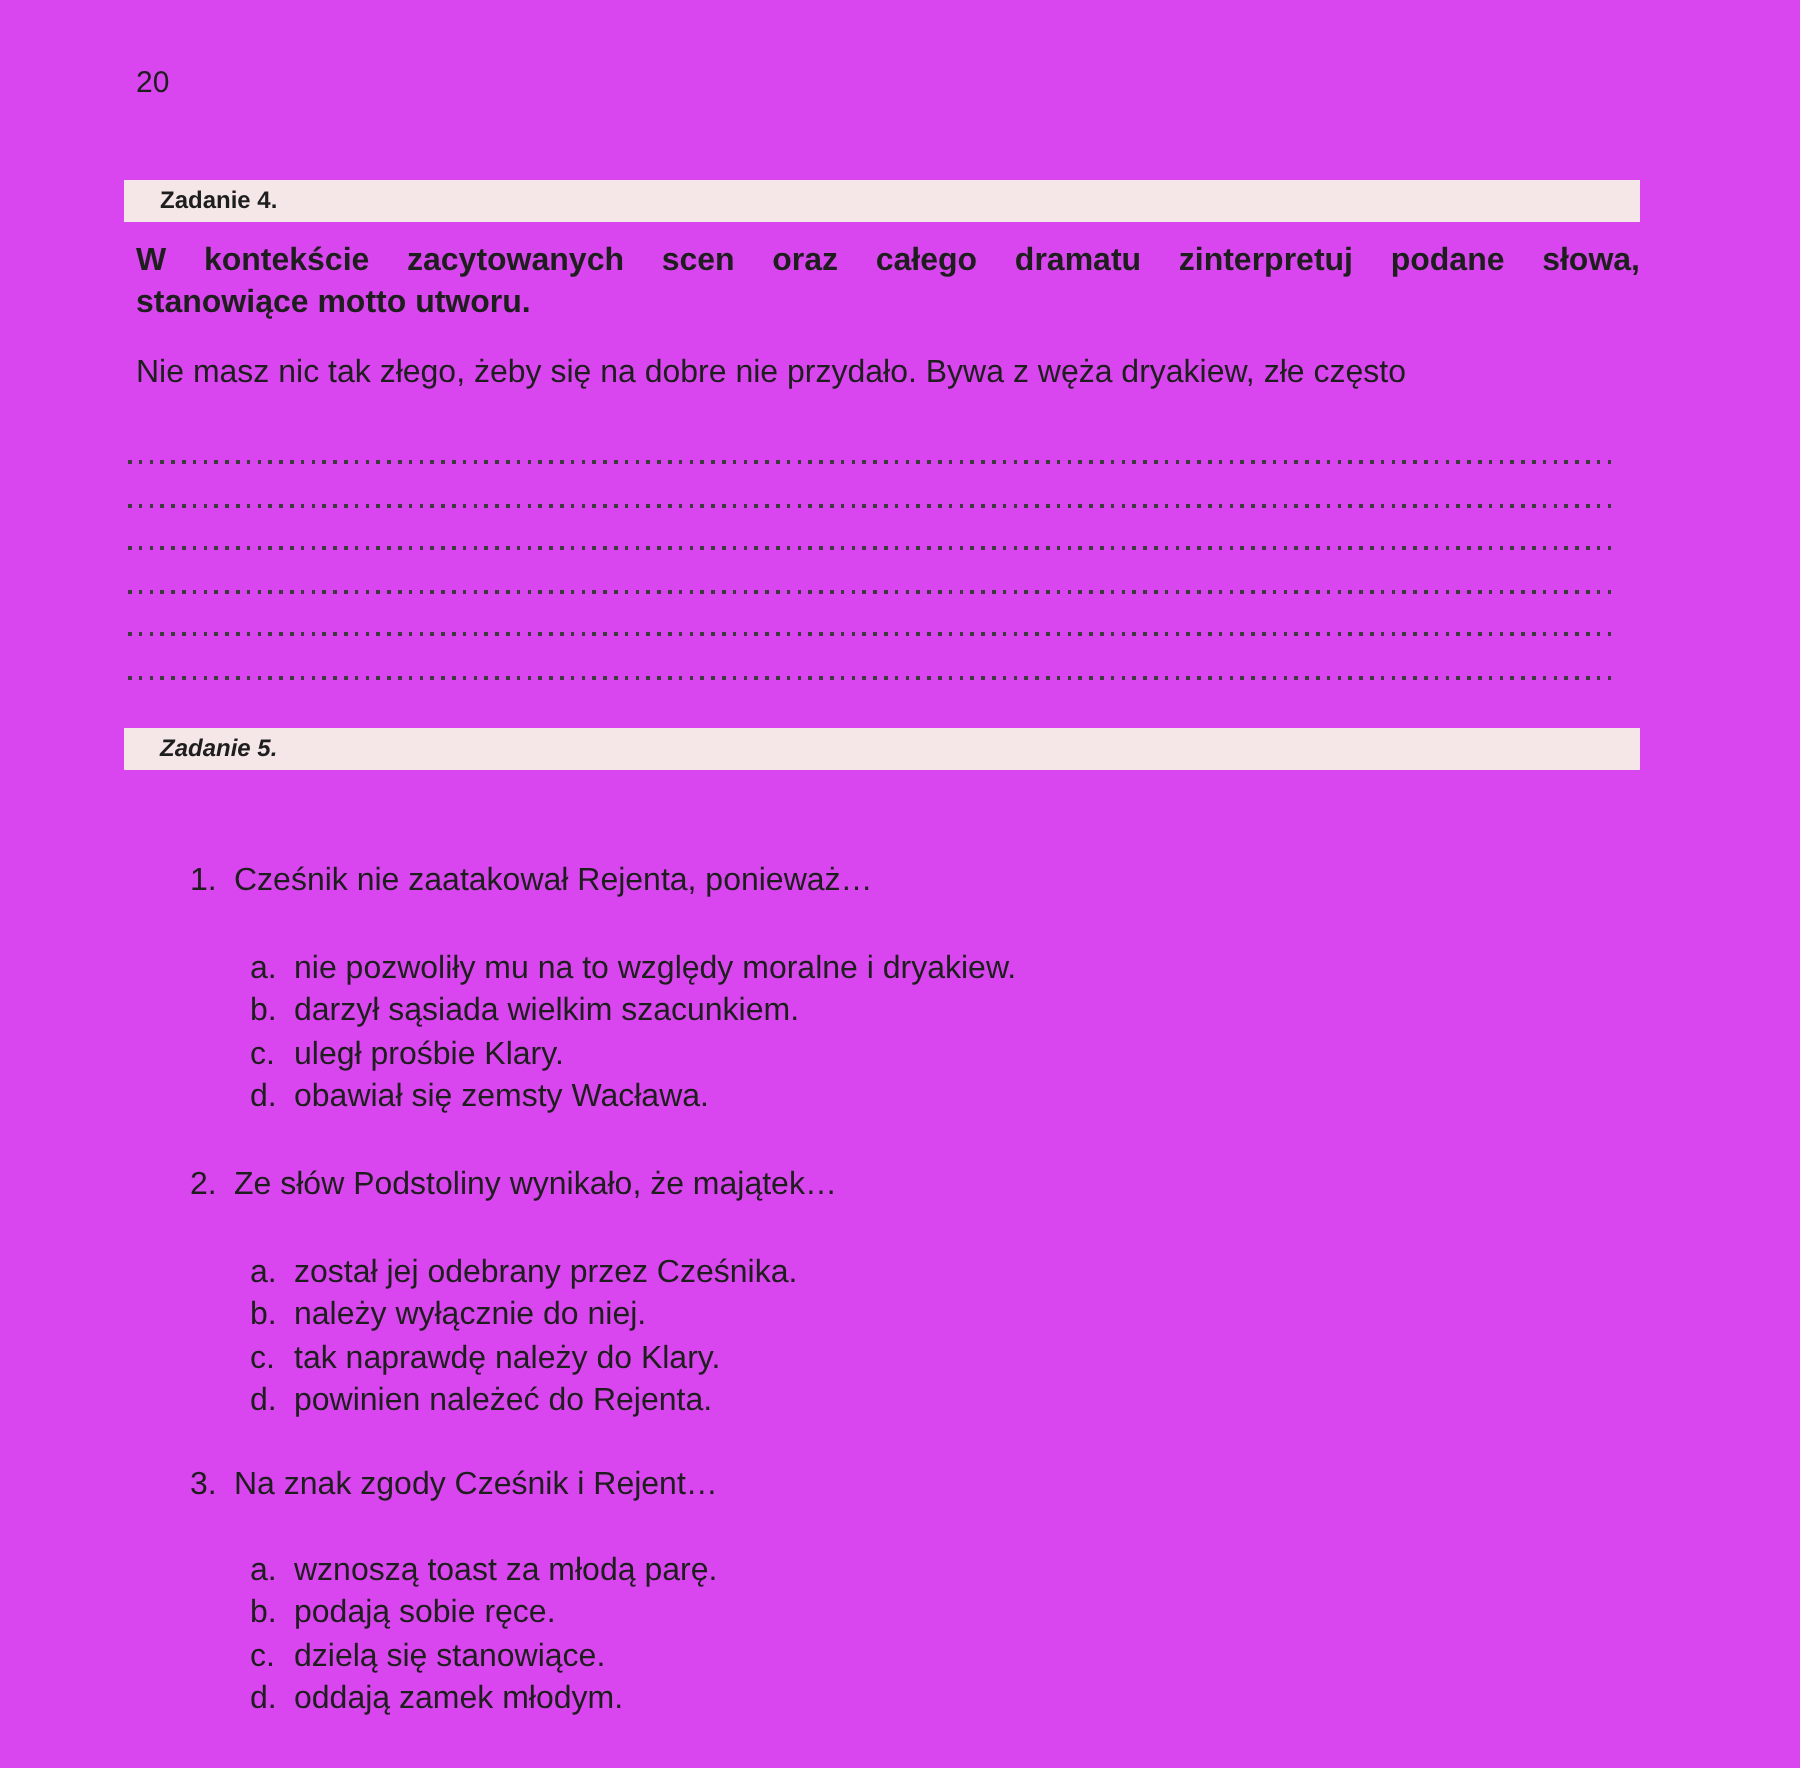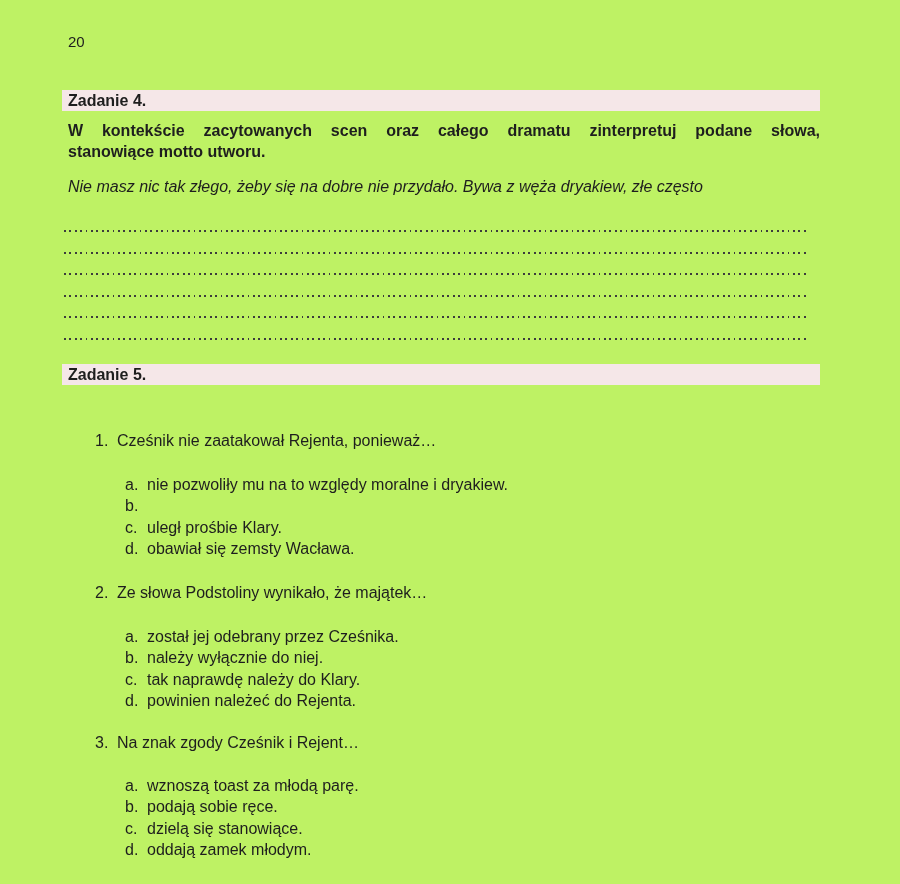--- a/index.html
+++ b/index.html
@@ -2,47 +2,47 @@
 <html style="--band-bg: #f5e7e8; --ink: #1e1e1e; --dot: #3c3c3c;"><head>
 <meta charset="utf-8">
 <style>
   :root { --band-bg: #f5e7e8; --ink: #1e1e1e; --dot: #3c3c3c; }
   * { box-sizing: border-box; }
   html, body { margin: 0; padding: 0; background: #fff; }
   .page {
     position: relative;
     width: 900px;
     height: 884px;
-    background: #bef264;
+    background: #d946ef;
     font-family: "Liberation Sans", sans-serif;
     color: var(--ink);
     overflow: hidden;
   }
   .abs { position: absolute; }
   .page-number {
     left: 68px; top: 33px;
     font-size: 15px; line-height: 18px;
   }
   .band {
     left: 62px; width: 758px; height: 21px;
     background: var(--band-bg);
   }
   .band-title {
-    font-weight: 700; font-size: 16px; line-height: 21px;
-    padding-left: 6px;
+    font-weight: 700; font-size: 12px; line-height: 21px;
+    padding-left: 18px;
     white-space: nowrap;
   }
   .intro {
     left: 68px; width: 752px;
     font-weight: 700; font-size: 16px; line-height: 21px;
   }
   .jline { text-align: justify; text-align-last: justify; }
   .motto {
     left: 68px; width: 765px;
-    font-style: italic; font-size: 16px; line-height: 21px;
+    font-size: 16px; line-height: 21px;
   }
   .answer-lines { left: 64px; top: 230px; width: 742px; }
   .answer-line {
     height: 2px; width: 742px;
     margin-bottom: 19.5px;
     background: repeating-linear-gradient(90deg, var(--dot) 0 1.8px, transparent 1.8px 5.4px);
   }
   .q-row {
     left: 95px;
     display: flex;
@@ -80,50 +80,51 @@
 
   <div class="abs answer-lines" id="answer-lines">
       <div class="answer-line"></div>
       <div class="answer-line"></div>
       <div class="answer-line"></div>
       <div class="answer-line"></div>
       <div class="answer-line"></div>
       <div class="answer-line"></div>
     </div>
 
-  <div class="abs band" style="top:364px;">
+  <div class="abs band" style="top:364px;font-style:italic;">
     <div class="band-title">Zadanie 5.</div>
   </div>
 
 
   <div class="abs q-row" style="top:430px;">
     <div class="q-num">1.</div>
     <div>Cześnik nie zaatakował Rejenta, ponieważ…</div>
   </div>
   <div class="abs opts" style="top:474px;">
     <div class="opt-row">
       <div class="opt-letter">a.</div>
       <div>nie pozwoliły mu na to względy moralne i dryakiew.</div>
     </div>
     <div class="opt-row">
       <div class="opt-letter">b.</div>
+      <div>darzył sąsiada wielkim szacunkiem.</div>
     </div>
     <div class="opt-row">
       <div class="opt-letter">c.</div>
       <div>uległ prośbie Klary.</div>
     </div>
     <div class="opt-row">
       <div class="opt-letter">d.</div>
       <div>obawiał się zemsty Wacława.</div>
     </div>
   </div>
 
   <div class="abs q-row" style="top:582px;">
     <div class="q-num">2.</div>
-    <div>Ze słowa Podstoliny wynikało, że majątek…</div>
+    <div>Ze słów Podstoliny wynikało, że majątek…</div>
   </div>
   <div class="abs opts" style="top:626px;">
     <div class="opt-row">
       <div class="opt-letter">a.</div>
       <div>został jej odebrany przez Cześnika.</div>
     </div>
     <div class="opt-row">
       <div class="opt-letter">b.</div>
       <div>należy wyłącznie do niej.</div>
     </div>

